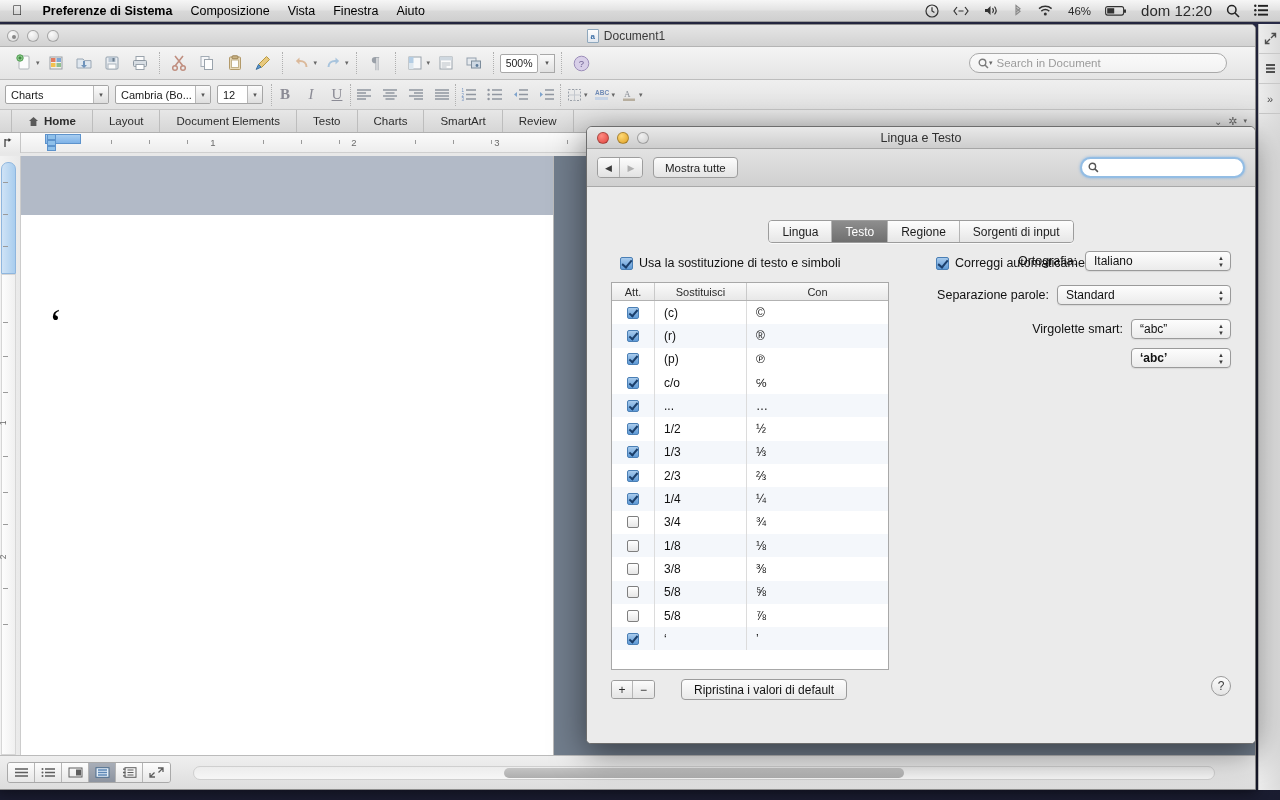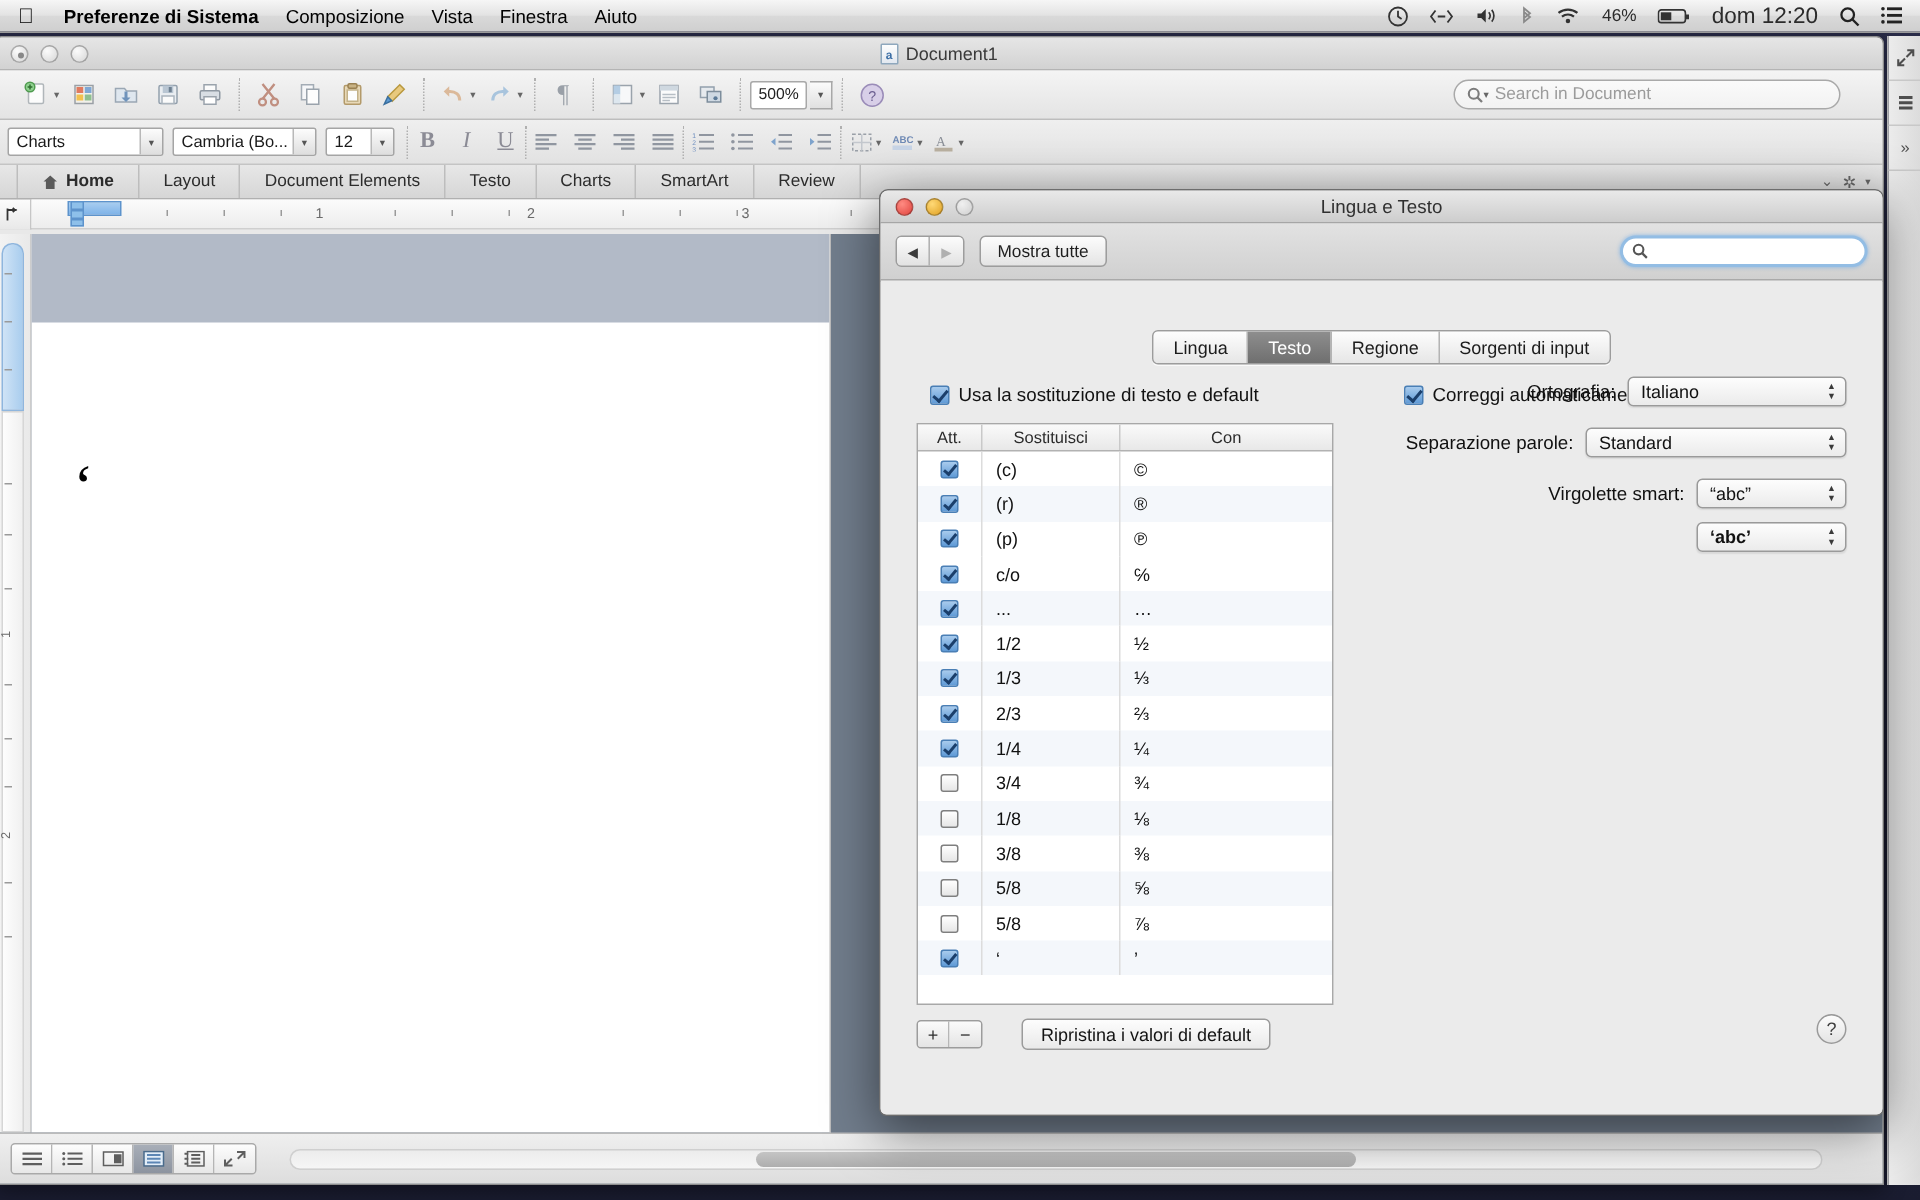--- a/index.html
+++ b/index.html
@@ -764,21 +764,21 @@
         <div class="tabitem sel">Testo</div>
         <div class="tabitem">Regione</div>
         <div class="tabitem">Sorgenti di input</div>
       </div>
     </div>
 
     <div id="innerpanel">
 
       <div class="checkrow" style="position:absolute;left:9px;top:5px;">
         <span class="cbx on"></span>
-        <span>Usa la sostituzione di testo e default</span>
+        <span>Usa la sostituzione di testo e simboli</span>
       </div>
 
       <div class="checkrow" style="position:absolute;left:325px;top:5px;">
         <span class="cbx on"></span>
         <span>Correggi automaticamente ortografia</span>
       </div>
 
       <div id="substTable">
         <div class="thead">
           <div class="th c0">Att.</div>

